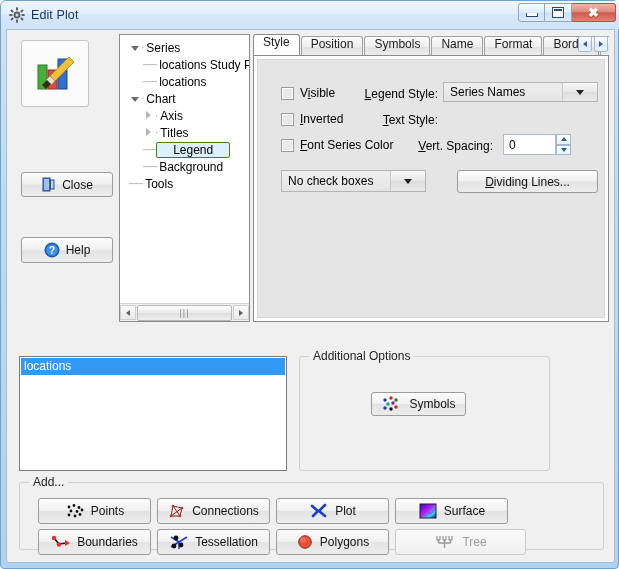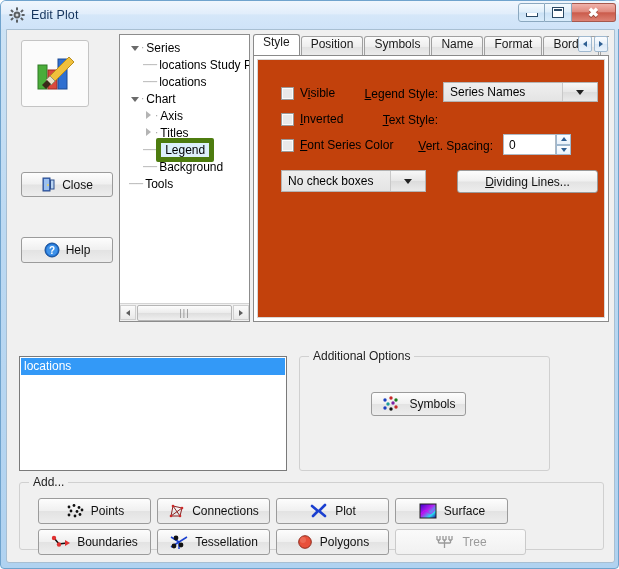--- a/index.html
+++ b/index.html
@@ -109,21 +109,21 @@
     position: absolute; left: 112px; top: 4px;
     width: 131px; height: 288px;
     box-sizing: border-box;
     background: #fff;
     border: 1px solid #8c8c8c;
   }
   #tree-content { position:absolute; left:0; top:0; right:0; bottom:17px; overflow:hidden; padding: 4px 0 0 6px;}
   .tnode { display:flex; align-items:center; height:17px; font-size:12px; white-space:nowrap; position:relative;}
   .tnode .tw { width: 13px; display:inline-block; text-align:center; flex:0 0 13px; color:#5a5a5a; font-size:9px;}
   .tnode .tlabel { padding: 0 2px; }
-  .tnode.sel .tlabel { background:#ddf0fb; border:5px solid #4d7c0f; border-radius:2px; padding:0 4px; margin-left:-1px;}
+  .tnode.sel .tlabel { background:#ddf0fb; border:1px solid #4d7c0f; border-radius:2px; padding:0 16px; margin-left:-1px;}
   .arrow-down { display:inline-block; width:0;height:0;border-left:4px solid transparent;border-right:4px solid transparent;border-top:5px solid #6b6b6b;}
   .arrow-right { display:inline-block; width:0;height:0;border-top:4px solid transparent;border-bottom:4px solid transparent;border-left:5px solid #b4b4b4;}
   .dotline { color:#a0a0a0; font-size:10px; letter-spacing:0px;}
   #tree-hscroll {
     position:absolute; left:0; bottom:0; width:129px; height:17px;
     background:#f0f0f0; border-top:1px solid #d4d4d4;
     display:flex; align-items:center;
   }
   .sbtn { width:16px;height:15px;display:flex;align-items:center;justify-content:center;background:linear-gradient(to bottom,#fbfbfb,#e9e9e9);border:1px solid #cfcfcf;box-sizing:border-box;}
   .sb-left{ width:0;height:0;border-top:3px solid transparent;border-bottom:3px solid transparent;border-right:4px solid #5e5e5e;}
@@ -166,21 +166,21 @@
   .nav-l{width:0;height:0;border-top:3px solid transparent;border-bottom:3px solid transparent;border-right:4px solid #2f5f92;}
   .nav-r{width:0;height:0;border-top:3px solid transparent;border-bottom:3px solid transparent;border-left:4px solid #2f5f92;}
 
   #tab-body {
     position:absolute; left:0; top:21px; width:356px; height:267px;
     box-sizing:border-box;
     background:#fff; border:1px solid #8a8a8a;
   }
   #tab-inner {
     position:absolute; left:3px; top:3px; right:3px; bottom:3px;
-    border:1px solid #d7d7d7; background:#c2410c;
+    border:1px solid #d7d7d7; background:#e5e5e5;
   }
 
   .chk-row { position:absolute; display:flex; align-items:center; gap:6px; font-size:12px;}
   .chkbox {
     width:13px;height:13px;box-sizing:border-box;
     background:#e9e9e9; border:1px solid #9a9a9a;
     box-shadow: inset 0 0 0 1px #fbfbfb;
   }
   .ul { text-decoration: underline; }
   .fld-label { position:absolute; font-size:12px; text-align:right;}

